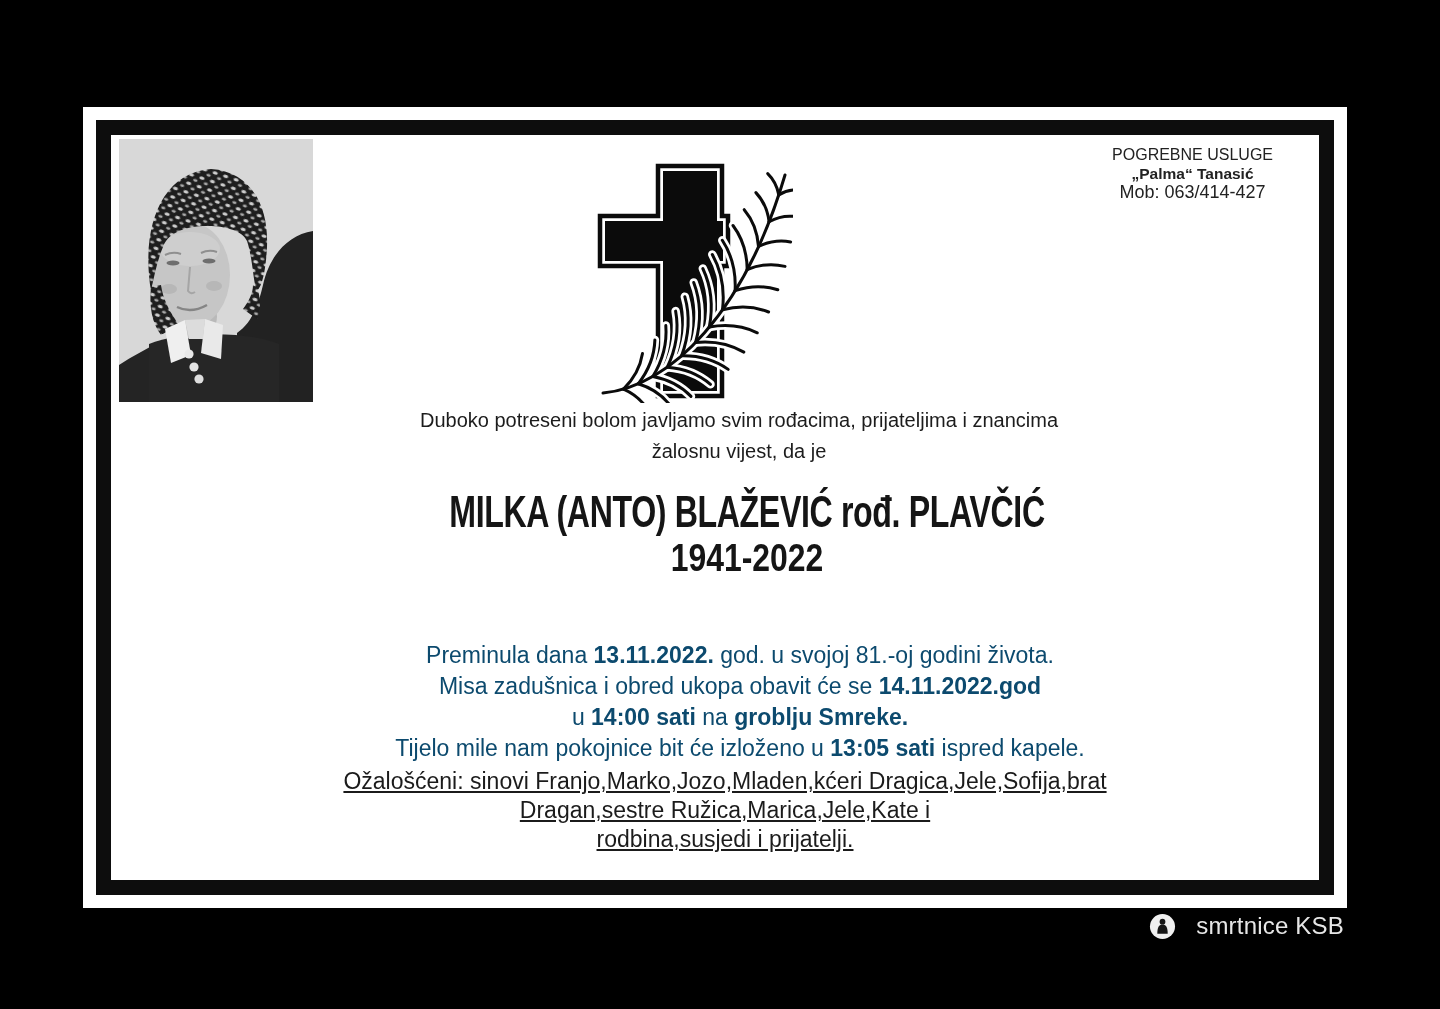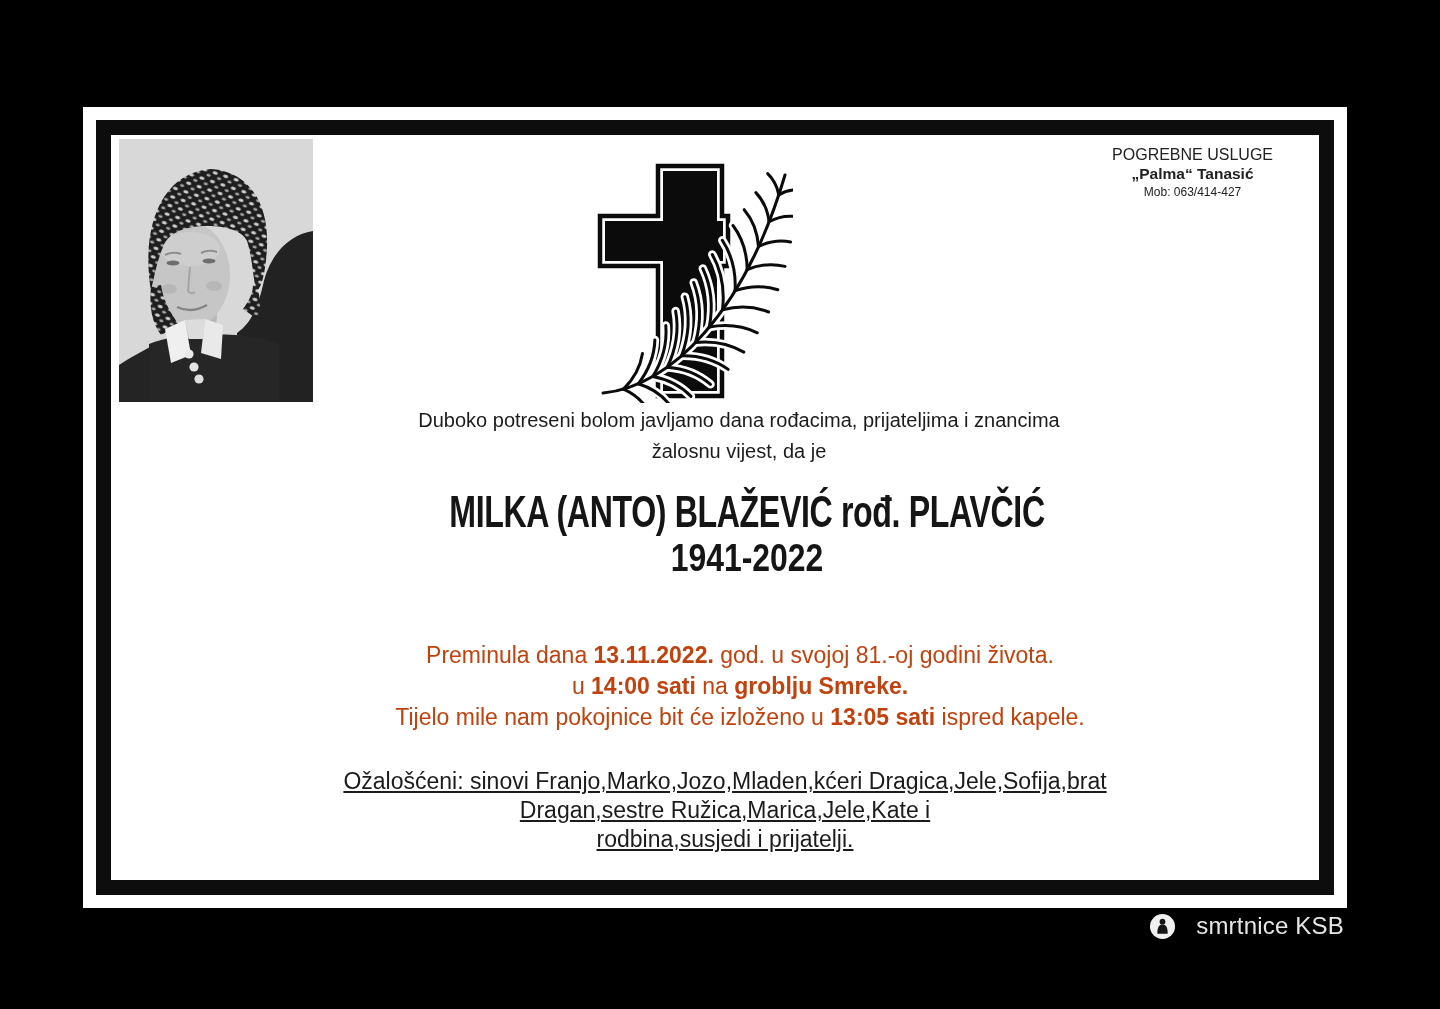--- a/index.html
+++ b/index.html
@@ -25,31 +25,31 @@
   .photo {
     position:absolute; left:8px; top:4px;
     width:194px; height:263px; display:block;
   }
   .vendor {
     position:absolute; top:10px; right:46px;
     text-align:center; line-height:19px; color:#222;
     font-size:16px;
   }
   .vendor .v2 { font-weight:bold; font-size:15.5px; }
-  .vendor .v3 { font-size:12px; }
+  .vendor .v3 { font-size:18px; }
   .emblem {
     position:absolute; left:482px; top:28px;
     width:200px; height:240px; display:block;
   }
   .line-block { position:absolute; width:1158px; text-align:center; white-space:nowrap; }
   .intro   { top:270px; left:49px; font-size:20px; line-height:31px; color:#1c1c1c; }
   .titleblk{ top:353px; left:57px; }
   .name  { font-size:44px; font-weight:bold; line-height:48px; transform:scaleX(.73); transform-origin:center; letter-spacing:-0.5px; color:#151515; }
   .years { font-size:38px; font-weight:bold; line-height:44px; transform:scaleX(.84); transform-origin:center; color:#151515; }
-  .details { top:505px; left:50px; font-size:23px; line-height:31px; color:#c2410c; }
+  .details { top:505px; left:50px; font-size:23px; line-height:31px; color:#0c4a6e; }
   .mourners{ top:632px; left:35px; font-size:23px; line-height:29px; color:#1b1b1b;text-decoration:underline; }
   .details b { font-weight:bold; }
   .footer {
     position:absolute; top:912px; right:96px;
     display:flex; align-items:center; gap:20px;
     color:#e6e6e6; font-size:24px; letter-spacing:0.2px;
   }
   .footer-icon { display:block; }
 </style>
 </head>
@@ -165,31 +165,32 @@
           <path d="M165.5 83.5 Q164.0 61.8 151.2 46.7"></path>
           <path d="M165.5 83.5 Q181.6 75.9 197.6 79.0"></path>
           <path d="M176.1 58.7 Q173.9 41.2 162.9 29.6"></path>
           <path d="M176.1 58.7 Q188.7 51.8 201.8 53.5"></path>
           <path d="M185.8 31.9 Q183.4 19.0 174.7 10.6"></path>
           <path d="M185.8 31.9 Q195.0 26.3 204.8 27.1"></path>
         </g>
     </svg>
 
     <div class="line-block intro">
-      <div>Duboko potreseni bolom javljamo dana rođacima, prijateljima i znancima</div>
+      <div>Duboko potreseni bolom javljamo svim rođacima, prijateljima i znancima</div>
       <div>žalosnu vijest, da je</div>
     </div>
 
     <div class="line-block titleblk">
       <div class="name">MILKA (ANTO) BLAŽEVIĆ rođ. PLAVČIĆ</div>
       <div class="years">1941-2022</div>
     </div>
 
     <div class="line-block details">
       <div><span>Preminula dana </span><b>13.11.2022.</b><span> god. u svojoj 81.-oj godini života.</span></div>
+      <div><span>Misa zadušnica i obred ukopa obavit će se </span><b>14.11.2022.god</b></div>
       <div><span>u </span><b>14:00 sati</b><span> na </span><b>groblju Smreke.</b></div>
       <div><span>Tijelo mile nam pokojnice bit će izloženo u </span><b>13:05 sati</b><span> ispred kapele.</span></div>
     </div>
 
     <div class="line-block mourners">
       <div>Ožalošćeni: sinovi Franjo,Marko,Jozo,Mladen,kćeri Dragica,Jele,Sofija,brat</div>
       <div>Dragan,sestre Ružica,Marica,Jele,Kate i</div>
       <div>rodbina,susjedi i prijatelji.</div>
     </div>
 

